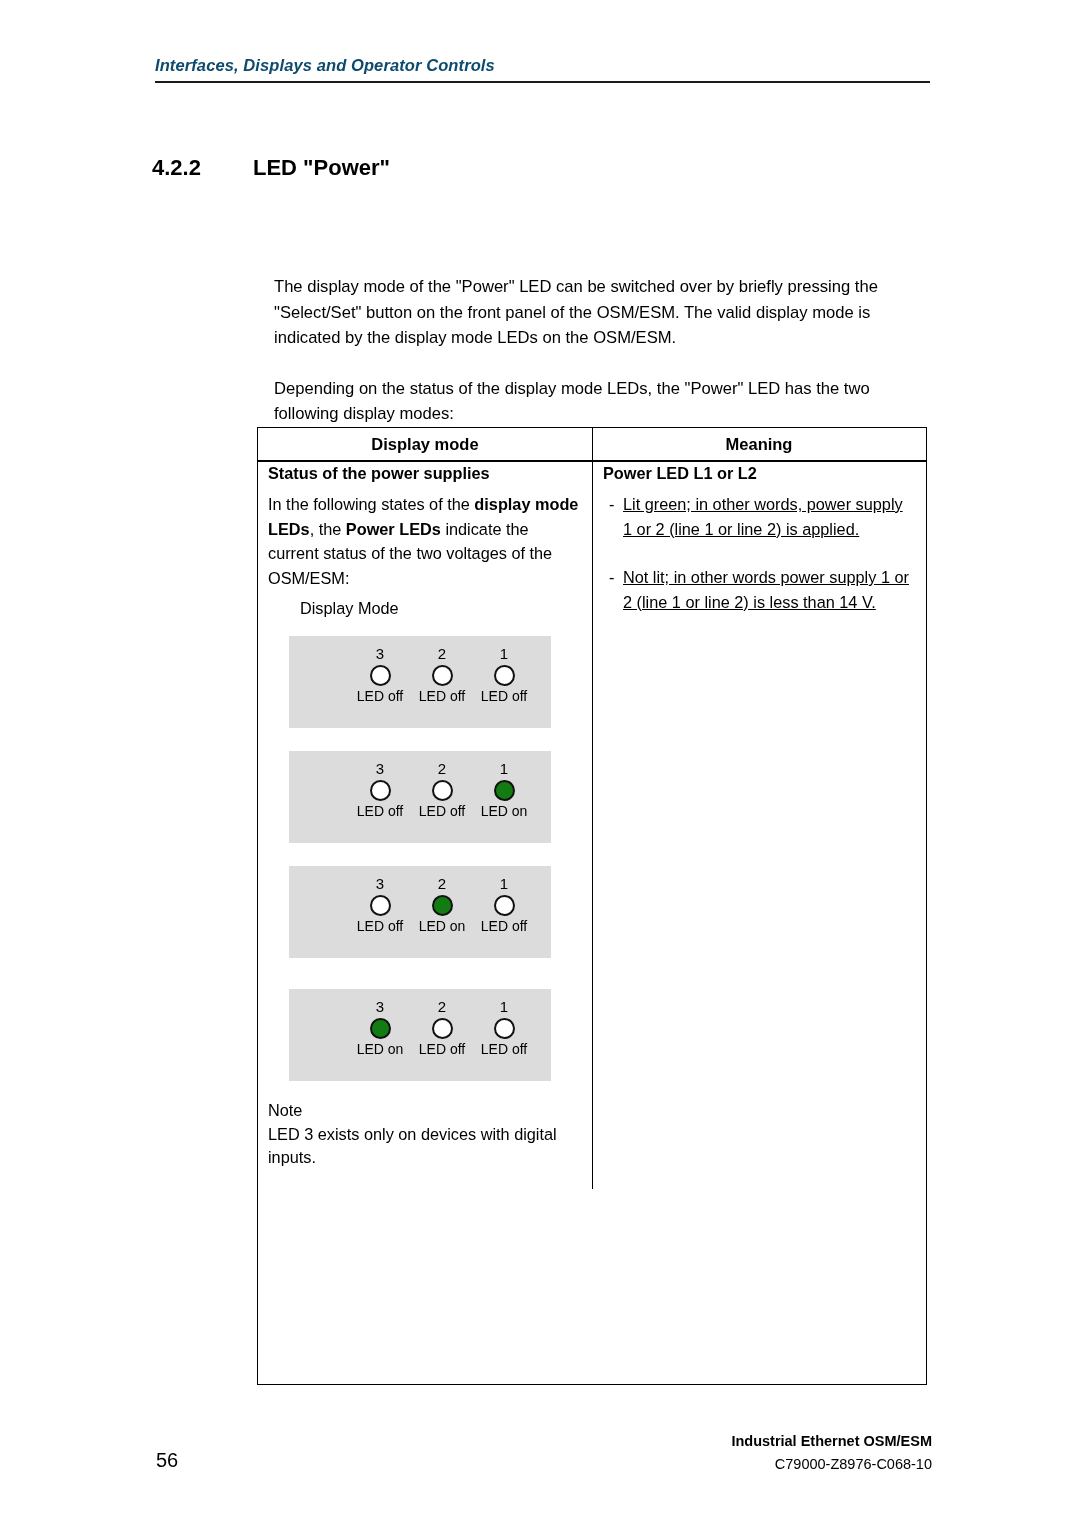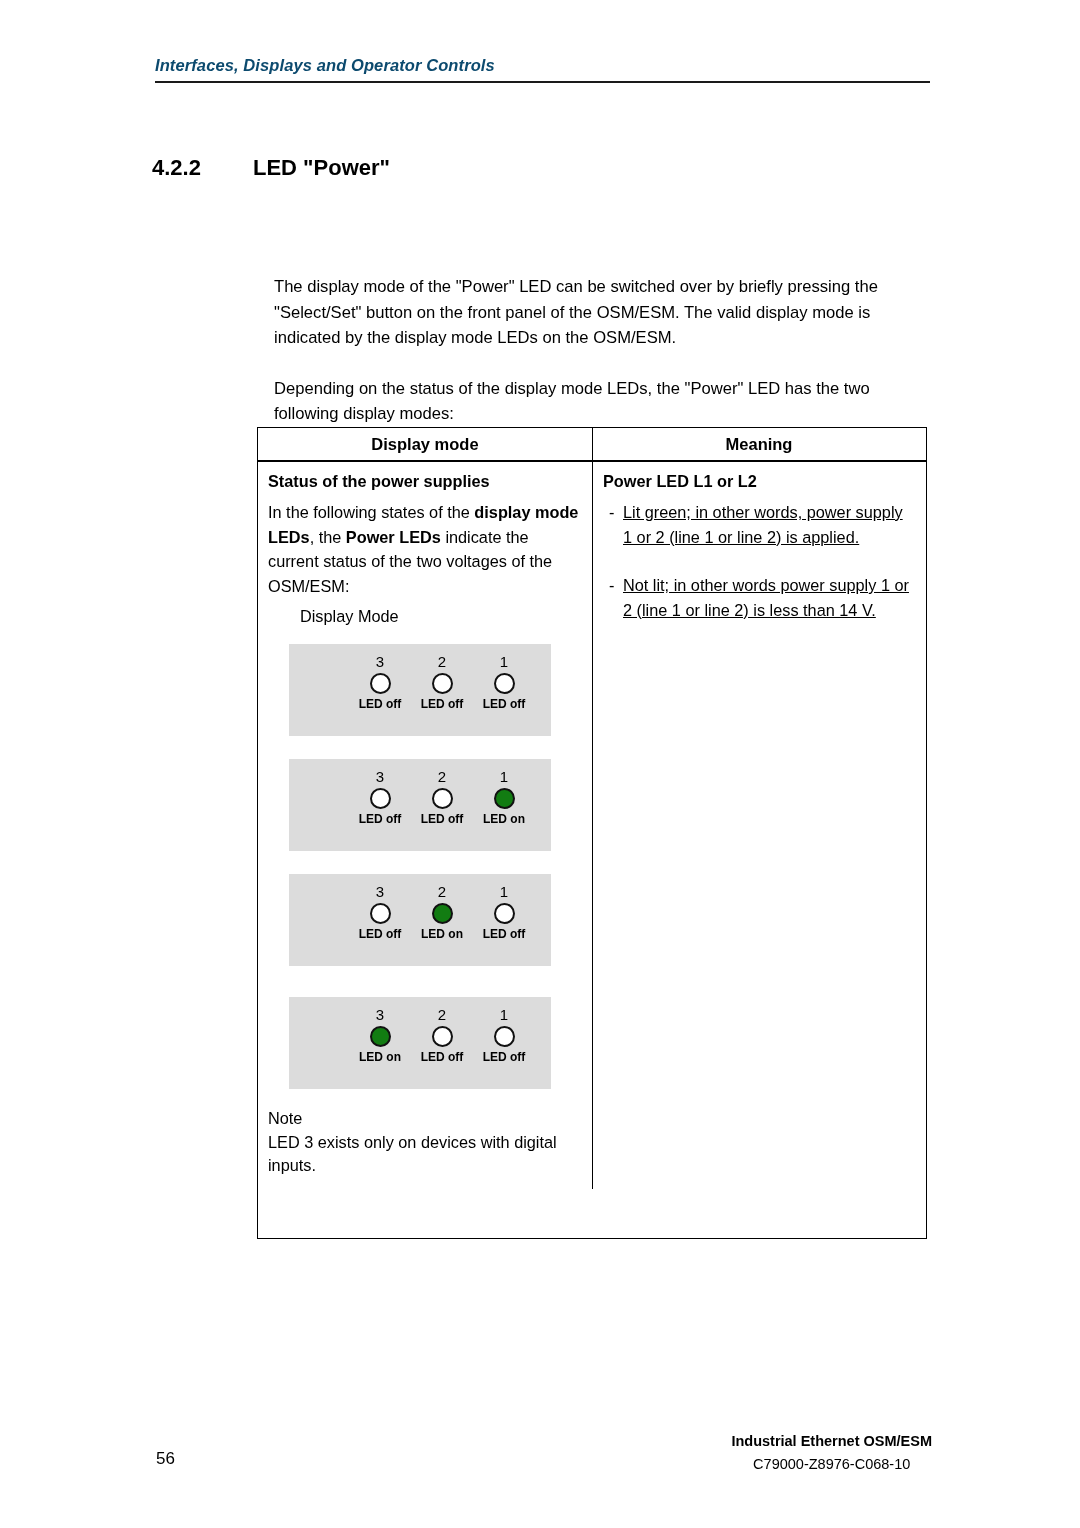--- a/index.html
+++ b/index.html
@@ -70,21 +70,21 @@
   #intro p.para-2 {
     margin-top: 25px;
   }
 
   
   #table-wrap {
     position: absolute;
     left: 257px;
     top: 427px;
     width: 670px;
-    height: 812px;
+    height: 958px;
     border: 1.6px solid #000;
     box-sizing: border-box;
   }
   .tbl-head-row {
     display: flex;
     border-bottom: 2.2px solid #000;
     height: 32px;
   }
   .tbl-head-cell {
     display: flex;
@@ -96,21 +96,21 @@
   }
   .col-left  { width: 334px; }
   .col-right { width: 333px; border-left: 1.9px solid #000; }
 
   .tbl-body-row {
     display: flex;
     height: 727px;
   }
   .tbl-body-cell {
     box-sizing: border-box;
-    padding: 8px 10px 0 10px;
+    padding: 0 10px 0 10px;
   }
   .cell-title {
     font-weight: bold;
     font-size: 16.3px;
     margin: 0 0 8px 0;
     line-height: 22px;
   }
   .cell-para {
     font-size: 16.3px;
     line-height: 24.5px;
@@ -158,24 +158,23 @@
     width: 21px;
     height: 21px;
     border-radius: 50%;
     border: 2.1px solid #111;
     margin: 0 auto 2px auto;
     box-sizing: border-box;
     background: #ffffff;
   }
   .led-dot.on { background: #127c12; }
   .led-state {
-    font-size: 12px;
+    font-size: 14px;
     line-height: 17px;
     white-space: nowrap;
-    font-weight: bold;
   }
 
   
   .note-block {
     margin-top: 18px;
     font-size: 16.3px;
     line-height: 23.5px;
   }
   .note-block .note-title { margin: 0; }
   .note-block .note-text  { margin: 0; }
@@ -193,28 +192,28 @@
     width: 14px;
     flex: none;
   }
   .bullet .btext { flex: 1; text-decoration: underline; }
 
   
   #page-number {
     position: absolute;
     left: 156px;
     top: 1449px;
-    font-size: 17px;
+    font-size: 20px;
     font-weight: 500;
   }
   #footer-right {
     position: absolute;
     right: 148px;
     top: 1430px;
-    text-align: center;
+    text-align: right;
     font-size: 14.5px;
     line-height: 23px;
   }
   #footer-right .f-line1 { font-weight: bold; }
   #footer-right .f-line2 { font-weight: normal; }
 </style>
 </head>
 <body>
 
 <div id="running-header">

